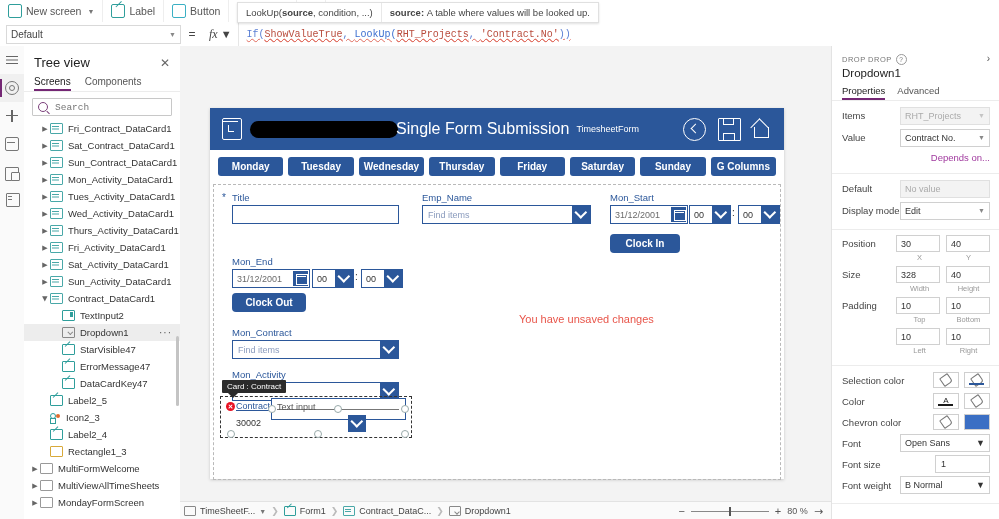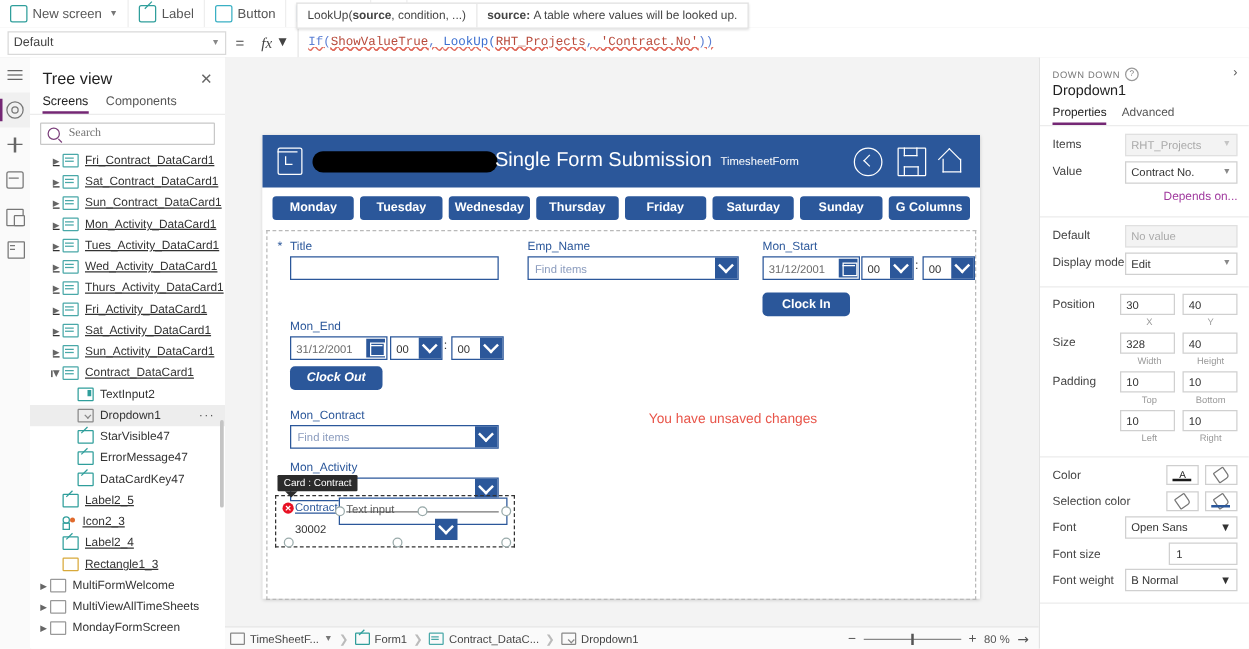--- a/index.html
+++ b/index.html
@@ -69,41 +69,41 @@
   .tree-title{font-size:13px;color:#222;}
   .tree-close{color:#666;font-size:12px;cursor:pointer;line-height:1;}
   .tree-tabs{display:flex;gap:14px;padding:0 10px;border-bottom:1px solid #ececec;}
   .tree-tab{font-size:10px;color:#555;padding:2px 0 4px 0;position:relative;cursor:pointer;}
   .tree-tab.sel{color:#222;}
   .tree-tab.sel:after{content:"";position:absolute;left:0;right:0;bottom:0;height:2px;background:#742774;}
   .search-wrap{padding:6px 8px 4px 8px;}
   .search{display:flex;align-items:center;gap:5px;height:16px;border:1px solid #c8c8c8;border-radius:1px;padding:0 5px;}
   .search .mg{width:8px;height:8px;border:1.3px solid #7b3f7b;border-radius:50%;position:relative;flex:0 0 auto;}
   .search .mg:after{content:"";position:absolute;right:-3px;bottom:-2px;width:4px;height:1.3px;background:#7b3f7b;transform:rotate(45deg);}
-  .search input{border:0;outline:0;font-size:9.5px;color:#888;width:100%;font-family:Liberation Serif, serif;background:transparent;}
+  .search input{border:0;outline:0;font-size:9.5px;color:#888;width:100%;font-family:Liberation Mono, monospace;background:transparent;}
   .tree-list{height:404px;overflow:hidden;position:relative;}
   .trow{display:flex;align-items:center;height:17px;padding-left:6px;font-size:9.5px;color:#333;white-space:nowrap;cursor:default;position:relative;}
   .trow.sel{background:#ededed;}
   .trow .chev{width:10px;text-align:center;font-size:7px;color:#666;flex:0 0 auto;}
   .trow .chev.open{transform:rotate(90deg);}
   .trow .ti{width:11px;height:9px;flex:0 0 auto;margin-right:5px;position:relative;}
   .ti-card{border:1.2px solid #49a8a8;border-radius:1px;}
   .ti-card:after{content:"";position:absolute;left:1px;top:2px;width:7px;height:1px;background:#49a8a8;box-shadow:0 2.5px 0 #49a8a8;}
   .ti-screen{border:1.2px solid #999;border-radius:1px;}
   .ti-input{border:1.2px solid #2f9e9b;border-radius:1px;}
   .ti-input:after{content:"";position:absolute;left:7px;top:1px;width:3px;height:5px;background:#2f9e9b;}
   .ti-dd{border:1.2px solid #888;border-radius:1px;}
   .ti-dd:after{content:"";position:absolute;right:1px;top:3px;width:3px;height:3px;border-left:1px solid #888;border-bottom:1px solid #888;transform:rotate(-45deg) translateY(-1px);}
   .ti-lbl{border:1.2px solid #2f9e9b;border-radius:1px;}
   .ti-lbl:after{content:"";position:absolute;left:3px;top:-2px;width:7px;height:7px;border-left:1.2px solid #2f9e9b;transform:rotate(45deg);}
   .ti-icon:before{content:"";position:absolute;left:0;top:0;width:4px;height:4px;border:1.1px solid #2f9e9b;border-radius:50%;box-shadow:5px 0 0 -1px #e06a2c;}
   .ti-icon:after{content:"";position:absolute;left:0;top:5px;width:4px;height:4px;border:1.1px solid #2f9e9b;}
   .ti-rect{border:1.2px solid #d8a93a;border-radius:1px;}
   .trow .dots{position:absolute;right:8px;color:#555;font-size:10px;letter-spacing:1px;}
-  .ind1{padding-left:16px;text-decoration:underline;} .ind2{padding-left:28px;}
+  .ind1{padding-left:16px;} .ind2{padding-left:28px;}
   .tscroll{position:absolute;right:1px;top:290px;width:3px;height:70px;background:#c4c4c4;border-radius:2px;}
 
   
   .canvas-area{position:absolute;left:180px;top:46px;width:651px;height:455px;background:#f3f3f3;}
   .app-frame{position:absolute;left:30px;top:62px;width:574px;height:371px;background:#fff;box-shadow:0 1px 3px rgba(0,0,0,.18);}
   .app-header{height:42px;background:#2b579a;display:flex;align-items:center;padding:0 12px;position:relative;}
   .cal-icon{width:18px;height:20px;border:1.8px solid #fff;border-radius:2px;position:relative;flex:0 0 auto;}
   .cal-icon:before{content:"";position:absolute;left:-1px;top:1.5px;width:16px;height:1.6px;background:#fff;}
   .cal-icon:after{content:"";position:absolute;left:5px;top:6px;width:5px;height:6px;border-left:1.6px solid #fff;border-bottom:1.6px solid #fff;}
   .redact{width:148px;height:17px;background:#000;border-radius:9px;margin-left:8px;flex:0 0 auto;}
@@ -487,23 +487,23 @@
         </div>
         <div class="timebox" style="left:98px;top:84px;">
           <span class="tv">00</span>
           <span class="ddbtn"></span>
         </div>
         <span class="colon" style="left:141px;top:86px;">:</span>
         <div class="timebox" style="left:147px;top:84px;">
           <span class="tv">00</span>
           <span class="ddbtn"></span>
         </div>
-        <div class="clockbtn" style="left:18px;top:108px;width:74px;font-style:italic;">Clock Out</div>
-
-        <div class="unsaved" style="left:305px;top:144px;text-align:right;">You have unsaved changes</div>
+        <div class="clockbtn" style="left:18px;top:108px;width:74px;">Clock Out</div>
+
+        <div class="unsaved" style="left:305px;top:128px;text-align:right;">You have unsaved changes</div>
 
         <span class="fld-label" style="left:18px;top:142px;">Mon_Contract</span>
         <div class="ddbox" style="left:18px;top:155px;width:165px;">
           <span class="ph">Find items</span>
           <span class="ddbtn"></span>
         </div>
 
         <span class="fld-label" style="left:18px;top:184px;">Mon_Activity</span>
         <div class="ddbox" style="left:18px;top:197px;width:165px;">
           <span class="val"></span>
@@ -559,21 +559,21 @@
         </span>
       <span class="zplus">+</span>
       <span class="zval">80 %</span>
       <span class="zfit">↗</span>
     </div>
   </div>
 
   <div class="props">
     <div class="p-top">
       <div class="p-kind">
-        <span>DOWN DOWN</span>
+        <span>DROP DROP</span>
         <span class="p-help">?</span>
       </div>
       <span class="p-collapse">›</span>
       <div class="p-name">Dropdown1</div>
     </div>
     <div class="p-tabs">
       <div class="p-tab sel">Properties</div>
       <div class="p-tab">Advanced</div>
     </div>
 
@@ -654,42 +654,51 @@
           <span class="numbox">10</span>
         </span>
       </div>
       <div class="caprow">
         <span class="cap">Left</span>
         <span class="cap">Right</span>
       </div>
     </div>
 
     <div class="p-sec">
+      <div class="prow" style="height:18px;">
+        <span class="plabel">Selection color</span>
+        <span class="swrow">
+          <span class="sw">
+              <span class="bucket"></span>
+            </span>
+          <span class="sw">
+              <span class="bucket"></span>
+              <span class="ubar blue"></span>
+            </span>
+        </span>
+      </div>
       <div class="prow" style="height:18px;">
         <span class="plabel">Color</span>
         <span class="swrow">
           <span class="sw">
               <span class="A">A</span>
               <span class="ubar"></span>
             </span>
           <span class="sw">
               <span class="bucket"></span>
             </span>
         </span>
       </div>
       <div class="prow" style="height:18px;">
-        <span class="plabel">Selection color</span>
+        <span class="plabel">Chevron color</span>
         <span class="swrow">
           <span class="sw">
               <span class="bucket"></span>
             </span>
-          <span class="sw">
-              <span class="bucket"></span>
-              <span class="ubar blue"></span>
-            </span>
+          <span class="swfill blue"></span>
         </span>
       </div>
       <div class="prow" style="height:18px;">
         <span class="plabel">Font</span>
         <span class="selwide">
           <span>Open Sans</span>
           <span class="cv">▼</span>
         </span>
       </div>
       <div class="prow" style="height:18px;">

